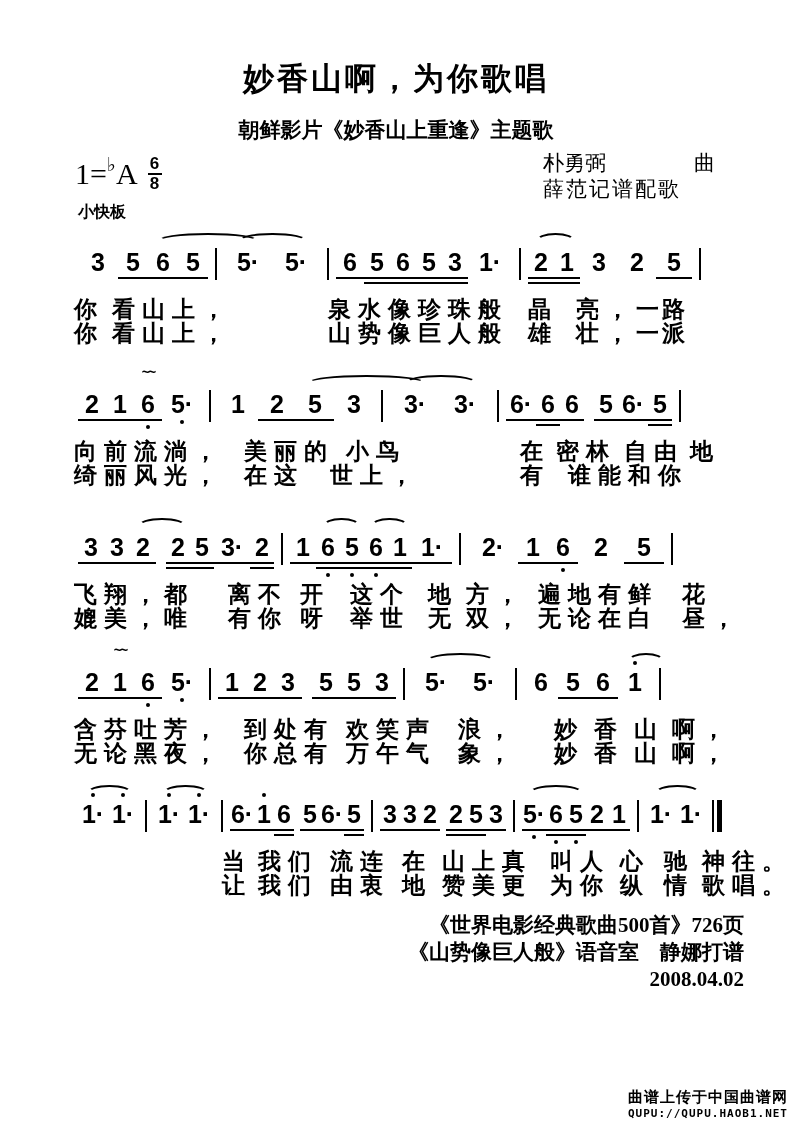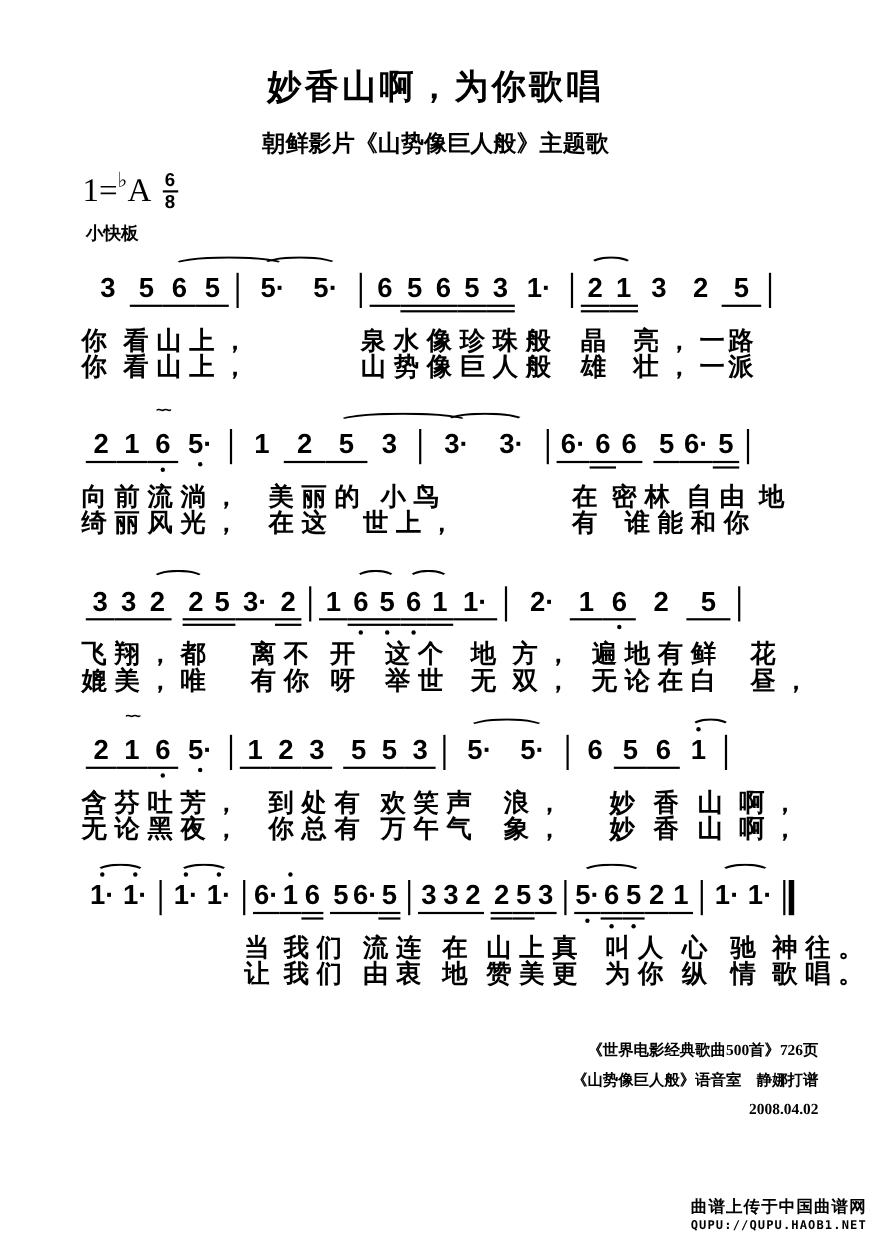--- a/index.html
+++ b/index.html
@@ -33,46 +33,53 @@
   .orn{position:absolute;left:50%;top:-24px;transform:translateX(-50%);font-size:14px;font-weight:bold;letter-spacing:-2px;line-height:12px;}
   .bar{width:2px;height:32px;background:#000;margin:0 7px;flex:none;}
   .endbar{display:inline-flex;margin-left:6px;}
   .endbar i{display:block;height:32px;background:#000;}
   .endbar .thin{width:2px;margin-right:3px;} .endbar .thick{width:5px;}
   .slur{position:absolute;top:-15px;height:12px;border:2px solid #000;
         border-color:#000 transparent transparent transparent;border-radius:50%;}
   .lyr{position:absolute;font-size:23px;font-weight:bold;letter-spacing:7px;white-space:nowrap;
        font-family:"Liberation Sans","DejaVu Sans",sans-serif;}
   
-  .footer{position:absolute;top:912px;right:48px;text-align:right;font-size:14px;font-weight:bold;line-height:27px;margin-top:30px;}
+  .footer{position:absolute;top:912px;right:48px;text-align:right;font-size:21px;font-weight:bold;line-height:27px;}
   .watermark{position:absolute;right:4px;bottom:1px;text-align:right;}
   .wm1{font-size:15px;font-weight:bold;font-family:"Liberation Sans","DejaVu Sans",sans-serif;letter-spacing:1px;padding-left:45px;}
   .wm2{font-size:11px;font-weight:bold;font-family:"DejaVu Sans Mono","Liberation Mono",monospace;letter-spacing:1px;}
 </style>
 </head>
 <body>
 
 <div id="page">
 
   <div class="title">妙香山啊，为你歌唱</div>
-  <div class="subtitle">朝鲜影片《山势像巨人般》主题歌</div>
+  <div class="subtitle">朝鲜影片《妙香山上重逢》主题歌</div>
 
   <div class="keysig">
     <span>1=</span>
       <span class="flat">♭</span>
       <span>A</span>
     <span class="ts">
       <span>6</span>
       <span class="tsl"></span>
       <span>8</span>
     </span>
   </div>
 
   <div class="tempo">小快板</div>
 
+  <div class="credits">
+    <div class="c1">
+      <span>朴勇弼</span>
+      <span>曲</span>
+    </div>
+    <div class="c2">薛范记谱配歌</div>
+  </div>
 
   <div id="score">
       <div class="system" style="top: 248px;"><div class="noterow">
           <span class="tok" style="width: 40px;"><span>3</span></span>
           <span class="tok" style="width: 30px;"><span>5</span><i class="ul l1"></i></span>
           <span class="tok" style="width: 30px;"><span>6</span><i class="ul l1"></i></span>
           <span class="tok" style="width: 30px;"><span>5</span><i class="ul l1"></i></span>
           <span class="bar"></span>
           <span class="tok" style="width: 48px;"><span>5</span><span class="ddot">·</span></span>
           <span class="tok" style="width: 48px;"><span>5</span><span class="ddot">·</span></span>

